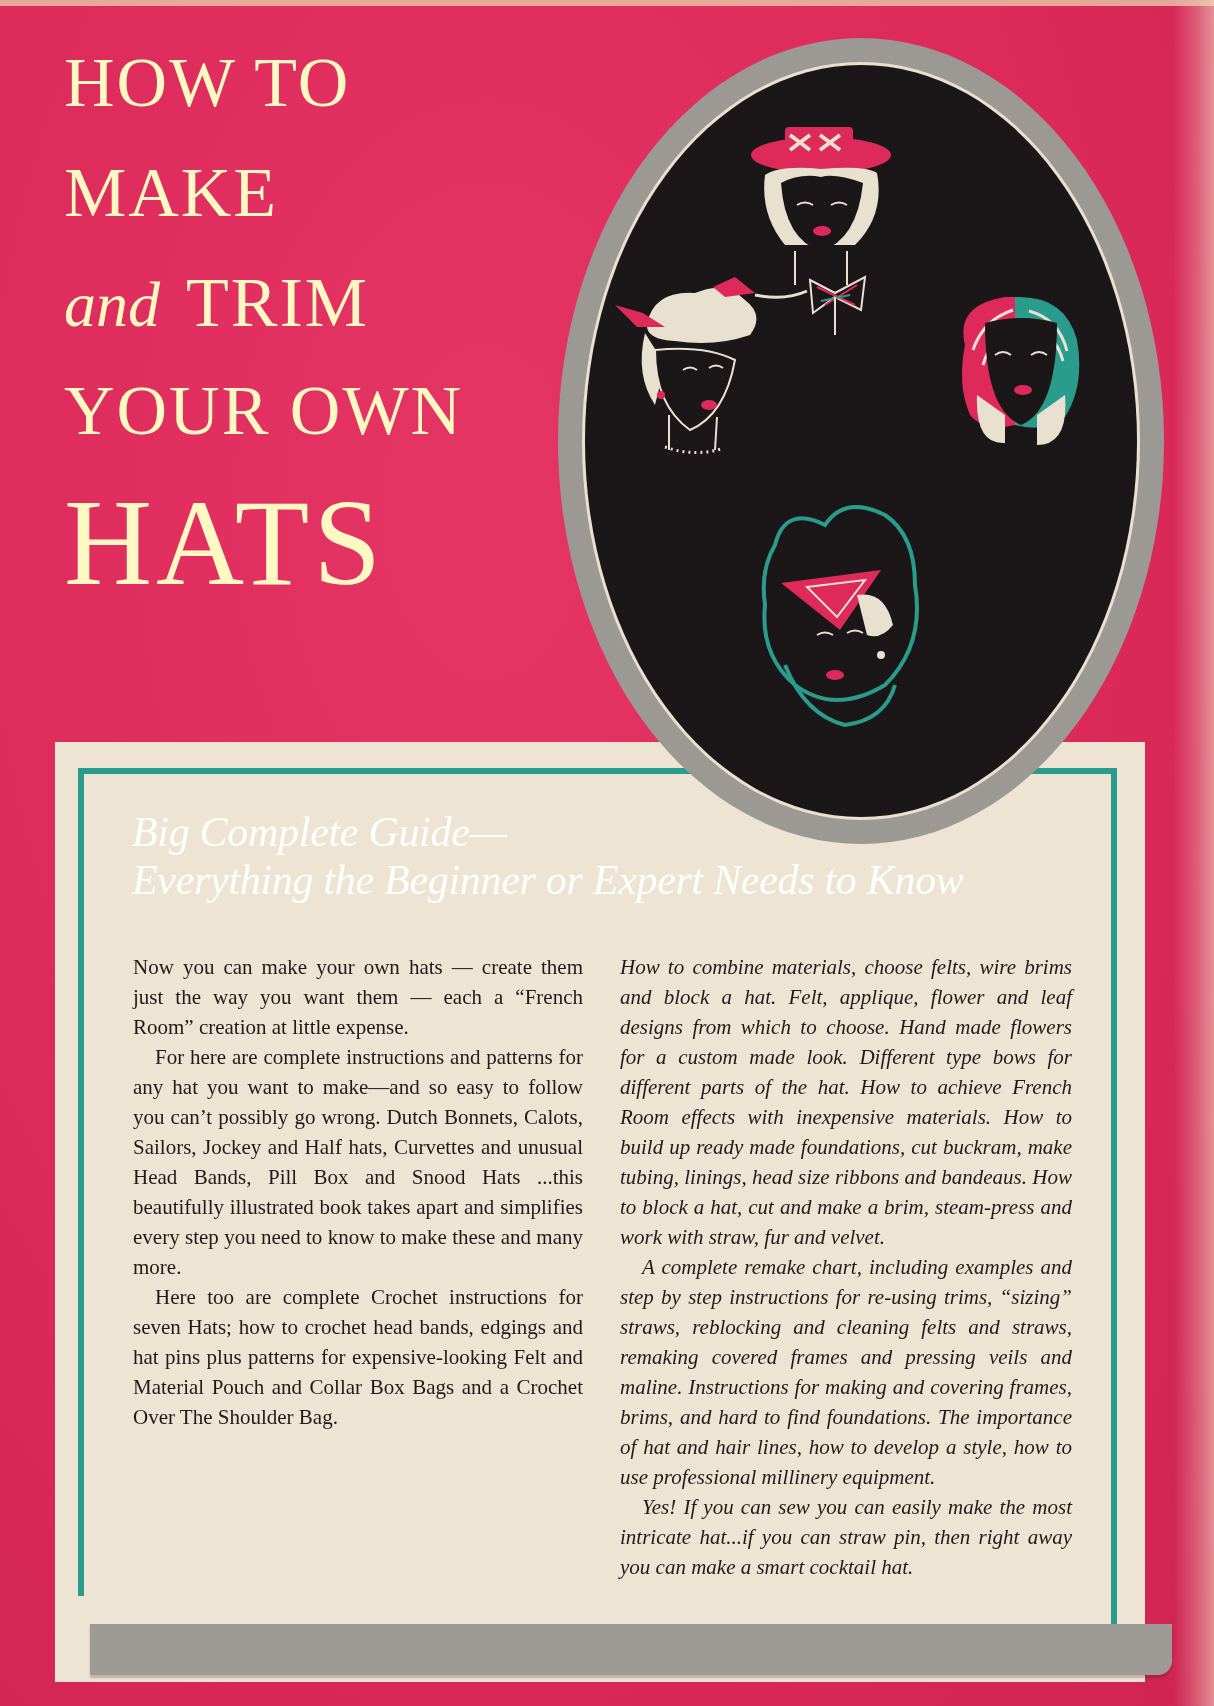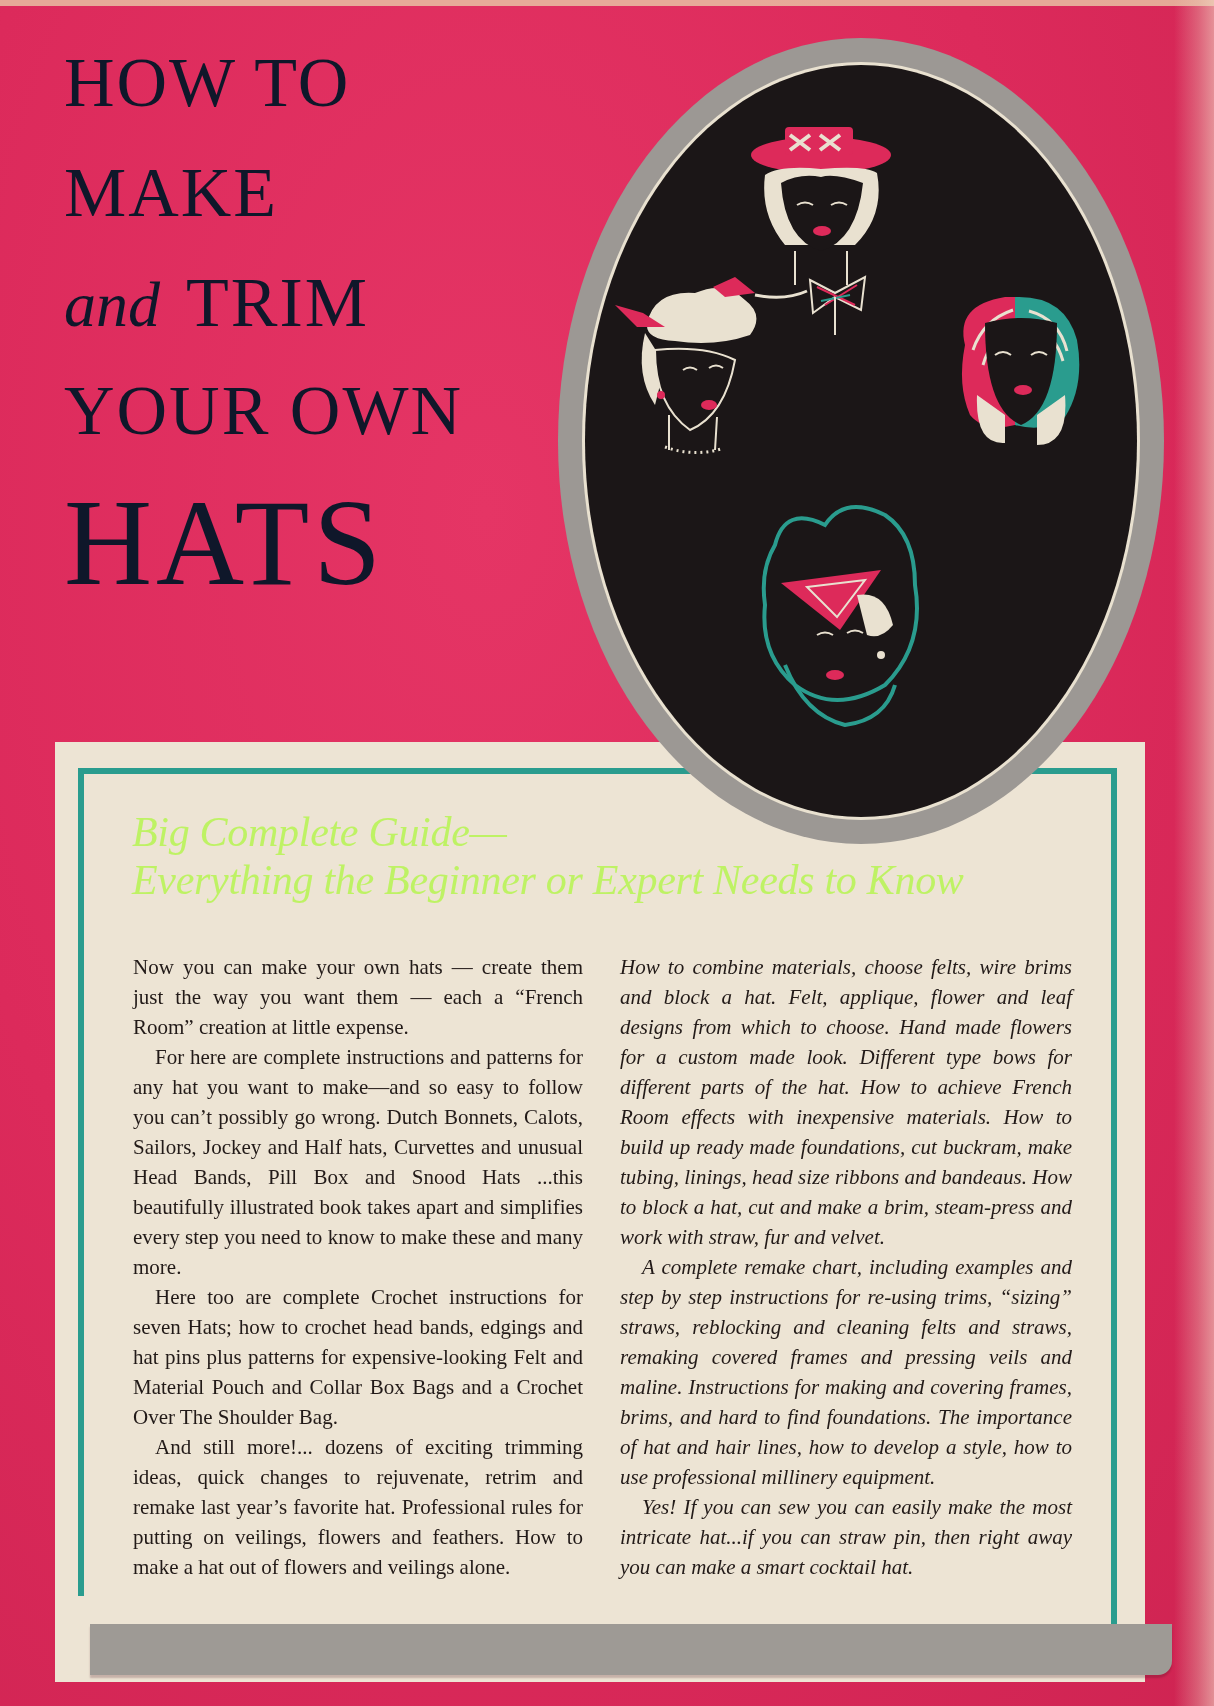--- a/index.html
+++ b/index.html
@@ -4,21 +4,21 @@
 <style>
   html, body { margin:0; padding:0; }
   body { width:1214px; height:1706px; position:relative; overflow:hidden;
          background:#dd2a5a; font-family:"Liberation Serif", "DejaVu Serif", serif; }
   .cover { position:absolute; left:0; top:0; width:1214px; height:1706px;
            background: radial-gradient(ellipse at 40% 30%, #e53565 0%, #dc2a5b 55%, #cf2452 100%); }
   .top-edge { position:absolute; left:0; top:0; width:1214px; height:6px; background:#e8c9a8; opacity:.8; }
   .worn-right { position:absolute; right:0; top:0; width:40px; height:1706px;
                 background: linear-gradient(90deg, rgba(230,200,180,0) 0%, rgba(235,205,185,.35) 60%, rgba(240,215,195,.6) 100%); }
 
-  .title { position:absolute; left:64px; color:#0f172a; line-height:1; letter-spacing:2px; white-space:nowrap; }
+  .title { position:absolute; left:64px; color:#fef9c3; line-height:1; letter-spacing:2px; white-space:nowrap; }
   .t1 { top:48px; font-size:70px; }
   .t2 { top:158px; font-size:70px; }
   .t3 { top:268px; font-size:70px; }
   .t3 i { font-size:64px; letter-spacing:0; margin-right:26px; }
   .t4 { top:376px; font-size:70px; }
   .t5 { top:482px; font-size:122px; letter-spacing:4px; }
 
   
   .oval-outer { position:absolute; left:558px; top:38px; width:606px; height:806px; border-radius:50%;
                 background:#9c9894; }
@@ -26,21 +26,21 @@
                background:#e9e1d0; }
   .oval-inner { position:absolute; left:3px; top:3px; right:3px; bottom:3px; border-radius:50%;
                 background:#1b1617; overflow:hidden; }
   .oval-inner svg { position:absolute; left:0; top:0; }
 
   
   .panel { position:absolute; left:55px; top:742px; width:1090px; height:940px; background:#ede4d4; }
   .panel-border { position:absolute; left:23px; top:26px; width:1039px; height:900px;
                   border:6px solid #2a9c8e; border-bottom:none; box-sizing:border-box;
                   border-bottom-left-radius:14px; }
-  .heading { position:absolute; left:132px; top:808px; color:#bef264; font-style:italic;
+  .heading { position:absolute; left:132px; top:808px; color:#ffffff; font-style:italic;
              font-size:42px; line-height:48px; letter-spacing:-.3px; white-space:nowrap; }
 
   .col { position:absolute; top:952px; width:450px; color:#221a18; font-size:21px; line-height:30px;
          text-align:justify; }
   .col.left { left:133px; }
   .col.right { left:620px; width:452px;font-style:italic; }
   .col p { margin:0; text-indent:22px; }
   .col p.first { text-indent:0; }
 
   
@@ -129,20 +129,19 @@
 
 <div class="heading">
   <div>Big Complete Guide—</div>
   <div>Everything the Beginner or Expert Needs to Know</div>
 </div>
 
 <div class="col left">
   <p class="first">Now you can make your own hats — create them just the way you want them — each a “French Room” creation at little expense.</p>
   <p>For here are complete instructions and patterns for any hat you want to make—and so easy to follow you can’t possibly go wrong. Dutch Bonnets, Calots, Sailors, Jockey and Half hats, Curvettes and unusual Head Bands, Pill Box and Snood Hats ...this beautifully illustrated book takes apart and simplifies every step you need to know to make these and many more.</p>
   <p>Here too are complete Crochet instructions for seven Hats; how to crochet head bands, edgings and hat pins plus patterns for expensive-looking Felt and Material Pouch and Collar Box Bags and a Crochet Over The Shoulder Bag.</p>
-  <p>And still more!... dozens of exciting trimming ideas, quick changes to rejuvenate, retrim and remake last year’s favorite hat. Professional rules for putting on veilings, flowers and feathers. How to make a hat out of flowers and veilings alone.</p>
 </div>
 
 <div class="col right">
   <p class="first">How to combine materials, choose felts, wire brims and block a hat. Felt, applique, flower and leaf designs from which to choose. Hand made flowers for a custom made look. Different type bows for different parts of the hat. How to achieve French Room effects with inexpensive materials. How to build up ready made foundations, cut buckram, make tubing, linings, head size ribbons and bandeaus. How to block a hat, cut and make a brim, steam-press and work with straw, fur and velvet.</p>
   <p>A complete remake chart, including examples and step by step instructions for re-using trims, “sizing” straws, reblocking and cleaning felts and straws, remaking covered frames and pressing veils and maline. Instructions for making and covering frames, brims, and hard to find foundations. The importance of hat and hair lines, how to develop a style, how to use professional millinery equipment.</p>
   <p>Yes! If you can sew you can easily make the most intricate hat...if you can straw pin, then right away you can make a smart cocktail hat.</p>
 </div>
 
 </body></html>

